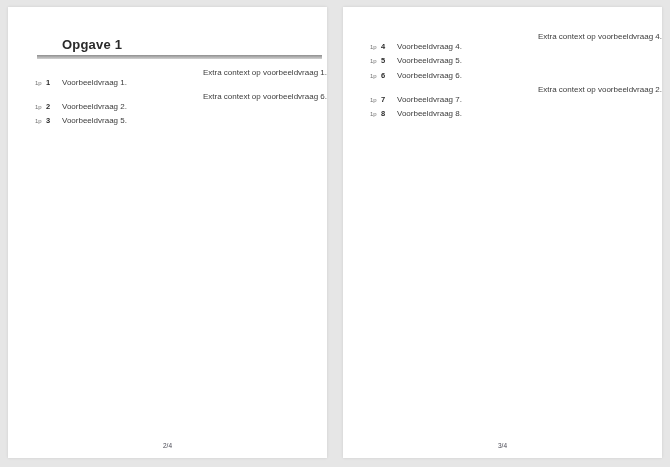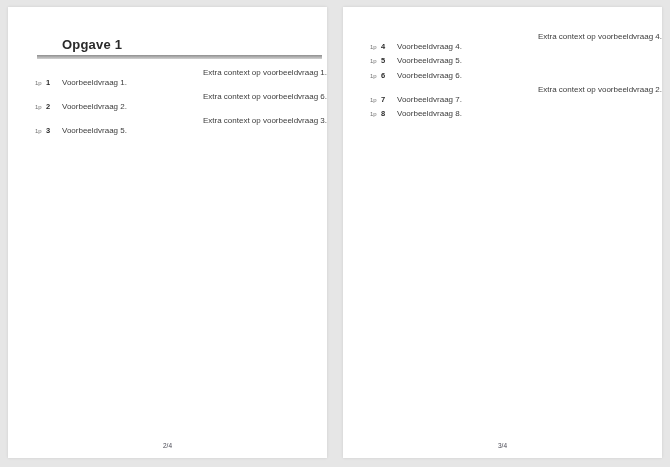--- a/index.html
+++ b/index.html
@@ -110,21 +110,20 @@
       <div class="question">
         <div class="q-context">Extra context op voorbeeldvraag 6.</div>
         <div class="q-line">
           <span class="q-points">1p</span>
           <span class="q-number">2</span>
           <span class="q-text">Voorbeeldvraag 2.</span>
         </div>
       </div>
 
       <div class="question">
-        <div class="q-context">Extra context op voorbeeldvraag 3.</div>
         <div class="q-line">
           <span class="q-points">1p</span>
           <span class="q-number">3</span>
           <span class="q-text">Voorbeeldvraag 5.</span>
         </div>
       </div>
 
     </div>
     <div class="page-footer">2/4</div>
   </div>

